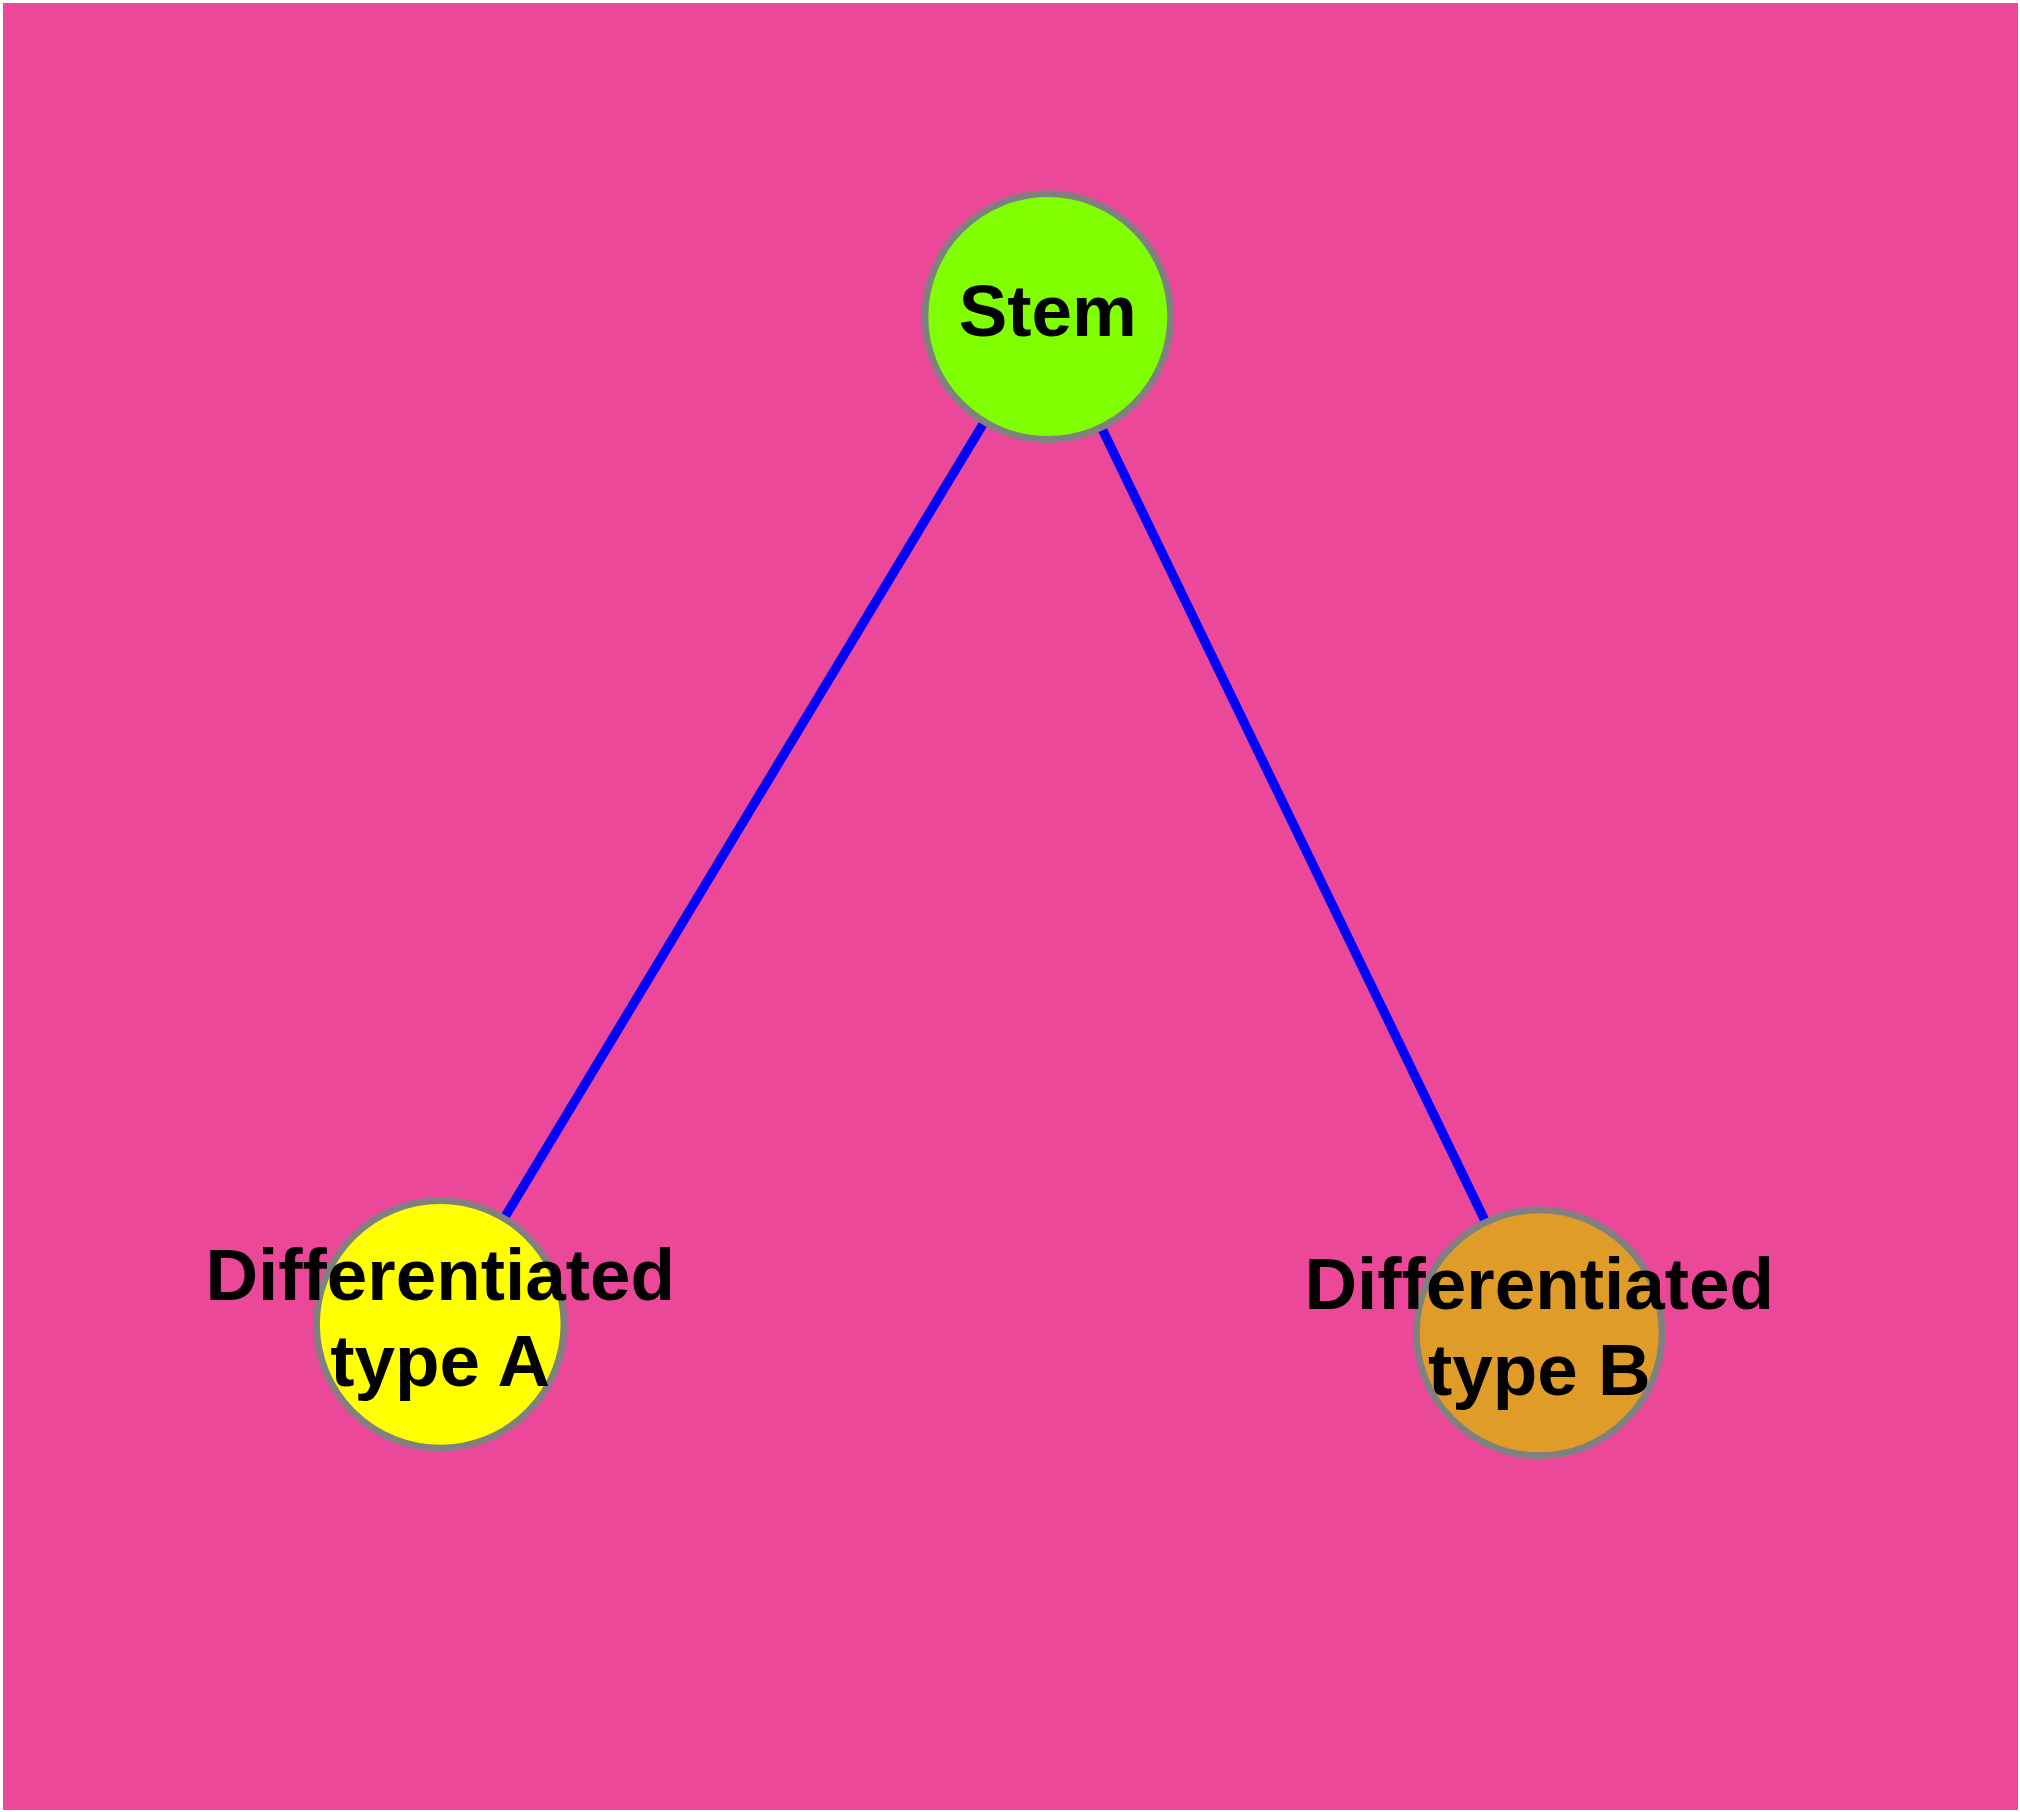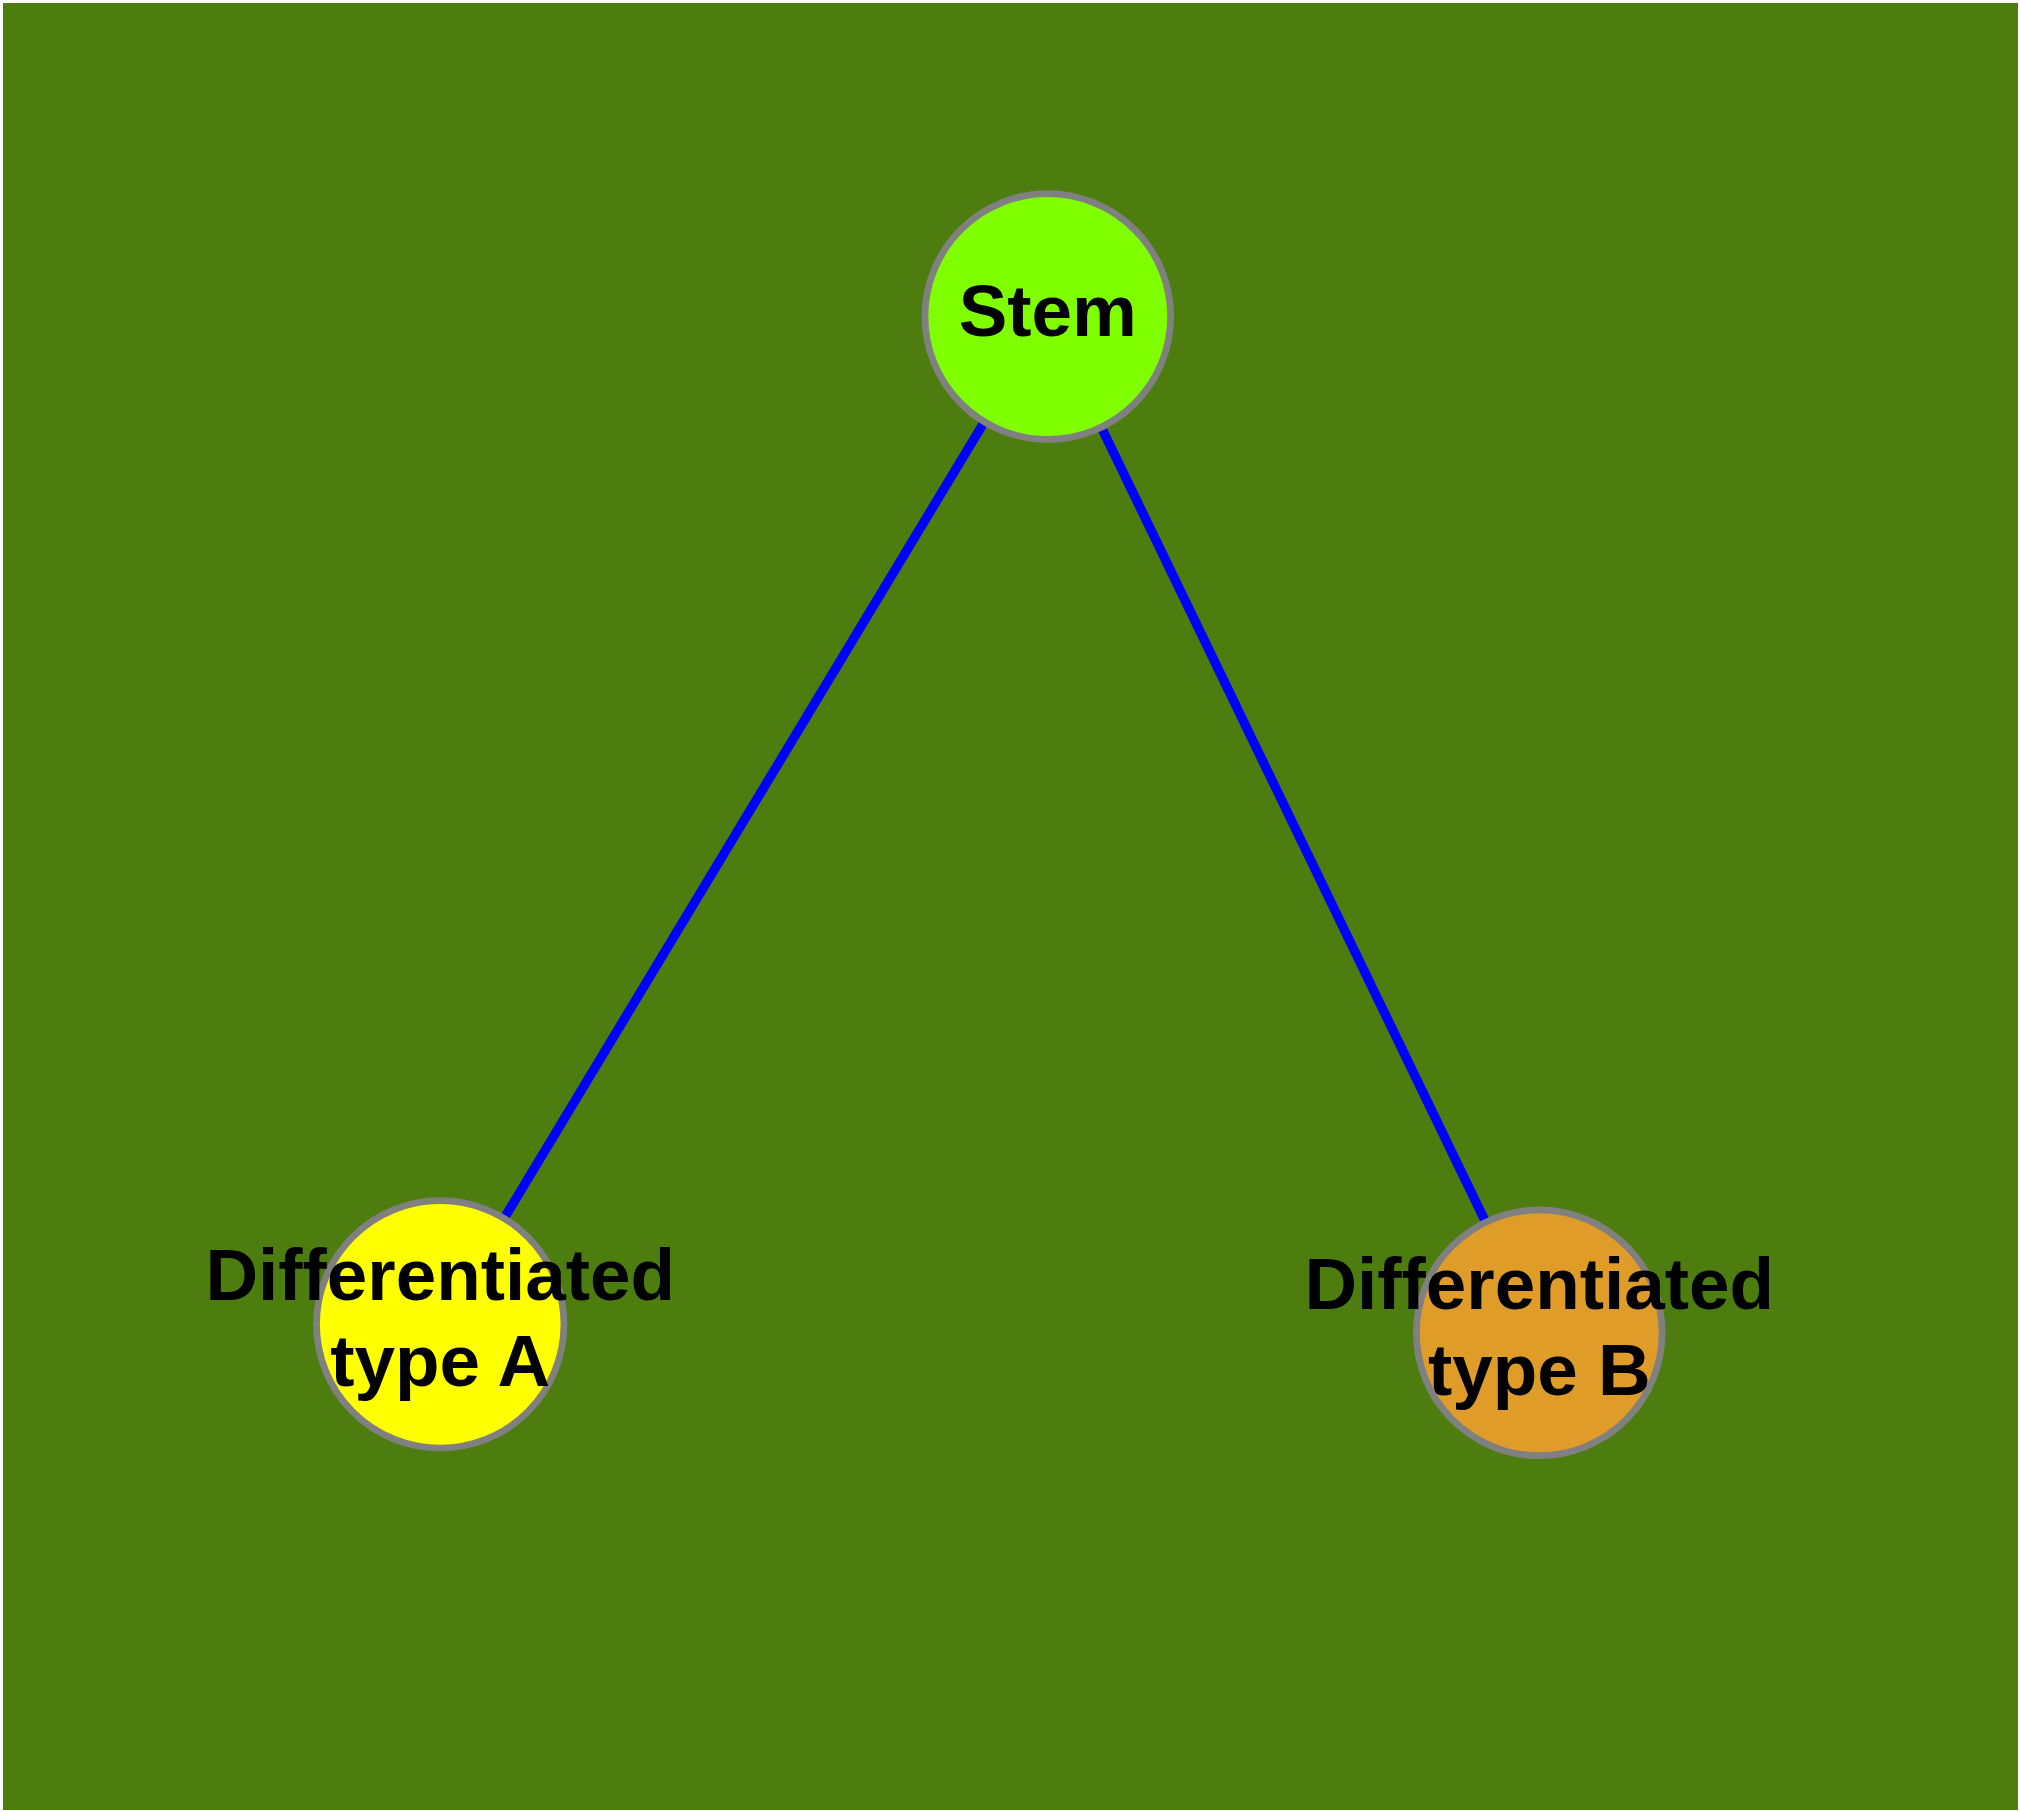--- a/index.html
+++ b/index.html
@@ -15,21 +15,21 @@
     background: #ffffff;
     overflow: hidden;
     font-family: "Liberation Sans", sans-serif;
   }
   #plot-area {
     position: absolute;
     left: 2.5px;
     top: 2.5px;
     width: 2015px;
     height: 1807px;
-    background: #4d7c0f;
+    background: #ec4899;
   }
   #graph-svg {
     position: absolute;
     left: 0;
     top: 0;
     width: 100%;
     height: 100%;
     display: block;
   }
   .node-label {

